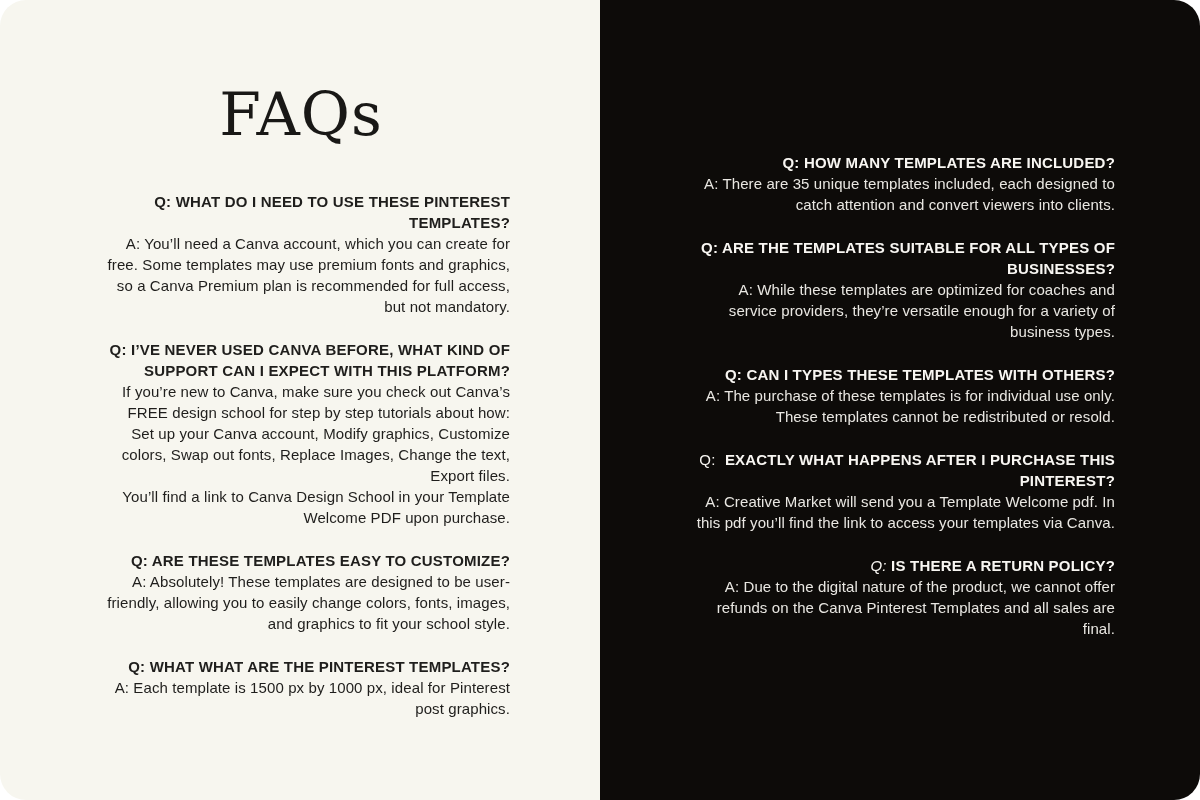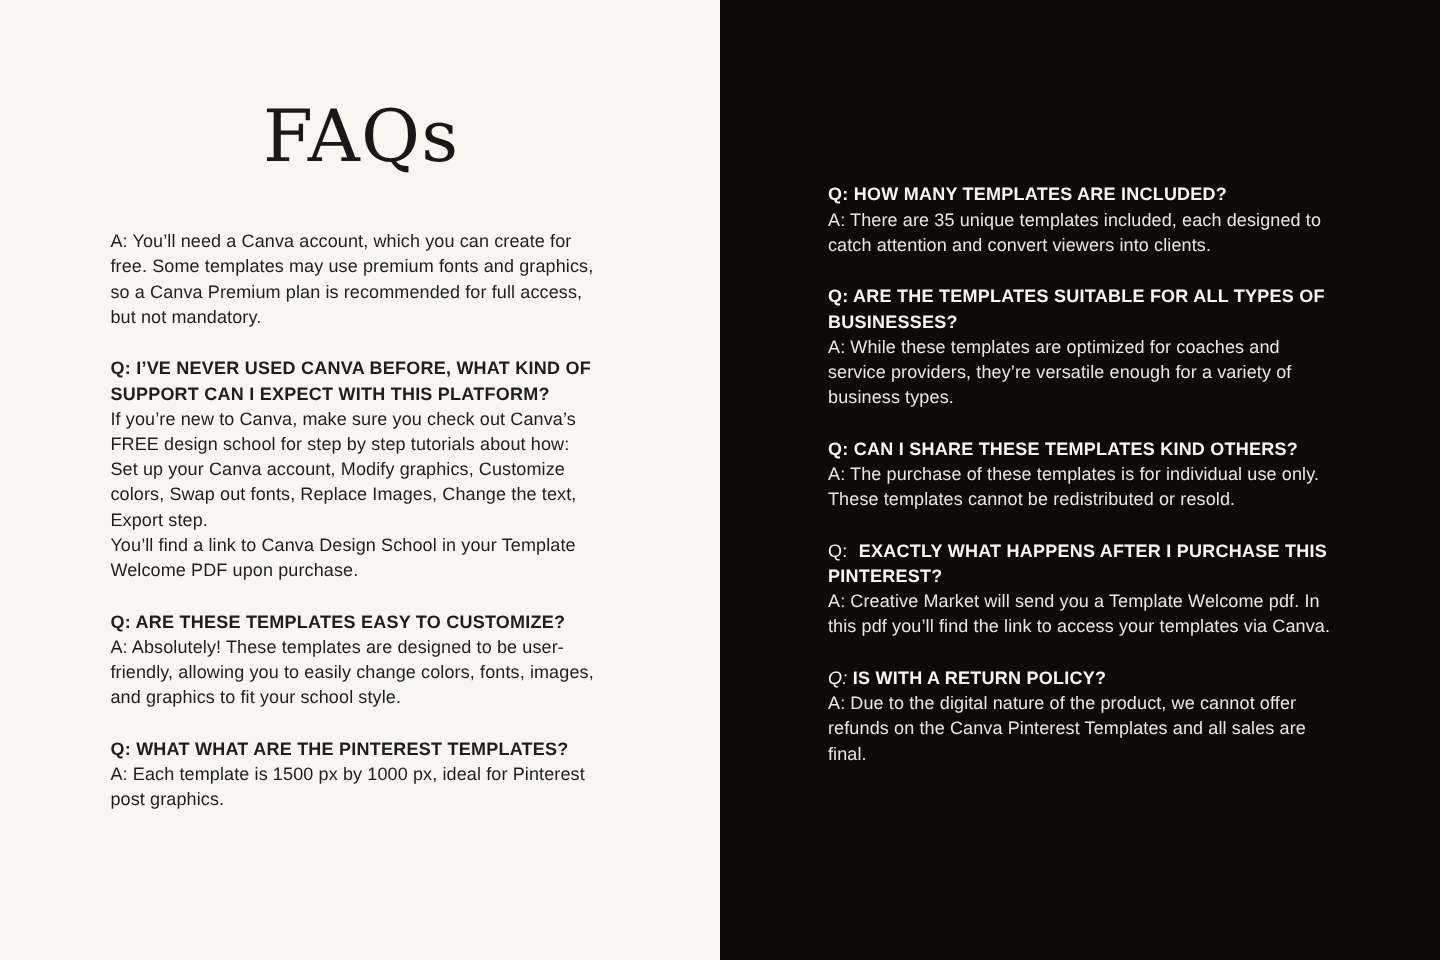--- a/index.html
+++ b/index.html
@@ -5,40 +5,41 @@
   html, body { margin: 0; padding: 0; }
   body {
     font-family: "Liberation Sans", sans-serif;
     -webkit-font-smoothing: antialiased;
   }
   .page {
     width: 1200px;
     height: 800px;
     display: flex;
     overflow: hidden;
+    border-radius: 26px;
   }
   .panel { width: 600px; height: 800px; box-sizing: border-box; }
   .left-panel  { background: var(--left-bg, #f7f6ef); color: var(--left-text, #1f1e1c); }
   .right-panel { background: var(--right-bg, #0d0b09); color: var(--right-text, #f3f1ec); }
 
   .left-inner  { padding: 84px 90px 0 92px; }
   .right-inner { padding: 152px 85px 0 90px; }
 
   .title {
     font-family: "DejaVu Serif", "Liberation Serif", serif;
     font-weight: 400;
     font-size: 60px;
     line-height: 1;
     letter-spacing: 1px;
     text-align: center;
     margin: 0 0 47px 0;
     color: var(--title-color, #191816);
   }
 
-  .faq-item { margin-bottom: 22px; }
+  .faq-item { margin-bottom: 22px; text-align: right; }
   .question {
     font-weight: 700;
     font-size: 15px;
     line-height: 21px;
     letter-spacing: 0.2px;
   }
   .right-panel .question { color: var(--right-q, #f8f6f2); }
   .q-prefix { font-weight: 700; }
   .q-prefix.prefix-plain  { font-weight: 400; margin-right: 5px; }
   .q-prefix.prefix-italic { font-weight: 400; font-style: italic; }
@@ -56,30 +57,31 @@
 
 <div class="page">
 
   <div class="panel left-panel">
     <div class="left-inner">
       <h1 class="title">FAQs</h1>
 
       <div class="faq-list">
 
         <div class="faq-item">
+          <div class="question"><span class="q-prefix">Q:</span> <span>WHAT DO I NEED TO USE THESE PINTEREST TEMPLATES?</span></div>
           <div class="answer">
             <p>A: You’ll need a Canva account, which you can create for free. Some templates may use premium fonts and graphics, so a Canva Premium plan is recommended for full access, but not mandatory.</p>
           </div>
         </div>
 
         <div class="faq-item">
           <div class="question"><span class="q-prefix">Q:</span> <span>I’VE NEVER USED CANVA BEFORE, WHAT KIND OF SUPPORT CAN I EXPECT WITH THIS PLATFORM?</span></div>
           <div class="answer">
             <p>If you’re new to Canva, make sure you check out Canva’s FREE design school for step by step tutorials about how:</p>
-            <p>Set up your Canva account, Modify graphics, Customize colors, Swap out fonts, Replace Images, Change the text, Export step.</p>
+            <p>Set up your Canva account, Modify graphics, Customize colors, Swap out fonts, Replace Images, Change the text, Export files.</p>
             <p>You’ll find a link to Canva Design School in your Template Welcome PDF upon purchase.</p>
           </div>
         </div>
 
         <div class="faq-item">
           <div class="question"><span class="q-prefix">Q:</span> <span>ARE THESE TEMPLATES EASY TO CUSTOMIZE?</span></div>
           <div class="answer">
             <p>A: Absolutely! These templates are designed to be user-friendly, allowing you to easily change colors, fonts, images, and graphics to fit your school style.</p>
           </div>
         </div>
@@ -107,36 +109,36 @@
         </div>
 
         <div class="faq-item">
           <div class="question"><span class="q-prefix">Q:</span> <span>ARE THE TEMPLATES SUITABLE FOR ALL TYPES OF BUSINESSES?</span></div>
           <div class="answer">
             <p>A: While these templates are optimized for coaches and service providers, they’re versatile enough for a variety of business types.</p>
           </div>
         </div>
 
         <div class="faq-item">
-          <div class="question"><span class="q-prefix">Q:</span> <span>CAN I SHARE THESE TEMPLATES KIND OTHERS?</span></div>
+          <div class="question"><span class="q-prefix">Q:</span> <span>CAN I TYPES THESE TEMPLATES WITH OTHERS?</span></div>
           <div class="answer">
             <p>A: The purchase of these templates is for individual use only. These templates cannot be redistributed or resold.</p>
           </div>
         </div>
 
         <div class="faq-item">
           <div class="question"><span class="q-prefix prefix-plain">Q:</span> <span>EXACTLY WHAT HAPPENS AFTER I PURCHASE THIS PINTEREST?</span></div>
           <div class="answer">
             <p>A: Creative Market will send you a Template Welcome pdf. In this pdf you’ll find the link to access your templates via Canva.</p>
           </div>
         </div>
 
 
         <div class="faq-item">
-          <div class="question"><span class="q-prefix prefix-italic">Q:</span> <span>IS WITH A RETURN POLICY?</span></div>
+          <div class="question"><span class="q-prefix prefix-italic">Q:</span> <span>IS THERE A RETURN POLICY?</span></div>
           <div class="answer">
             <p>A: Due to the digital nature of the product, we cannot offer refunds on the Canva Pinterest Templates and all sales are final.</p>
           </div>
         </div>
 
       </div>
     </div>
   </div>
 
 </div>

